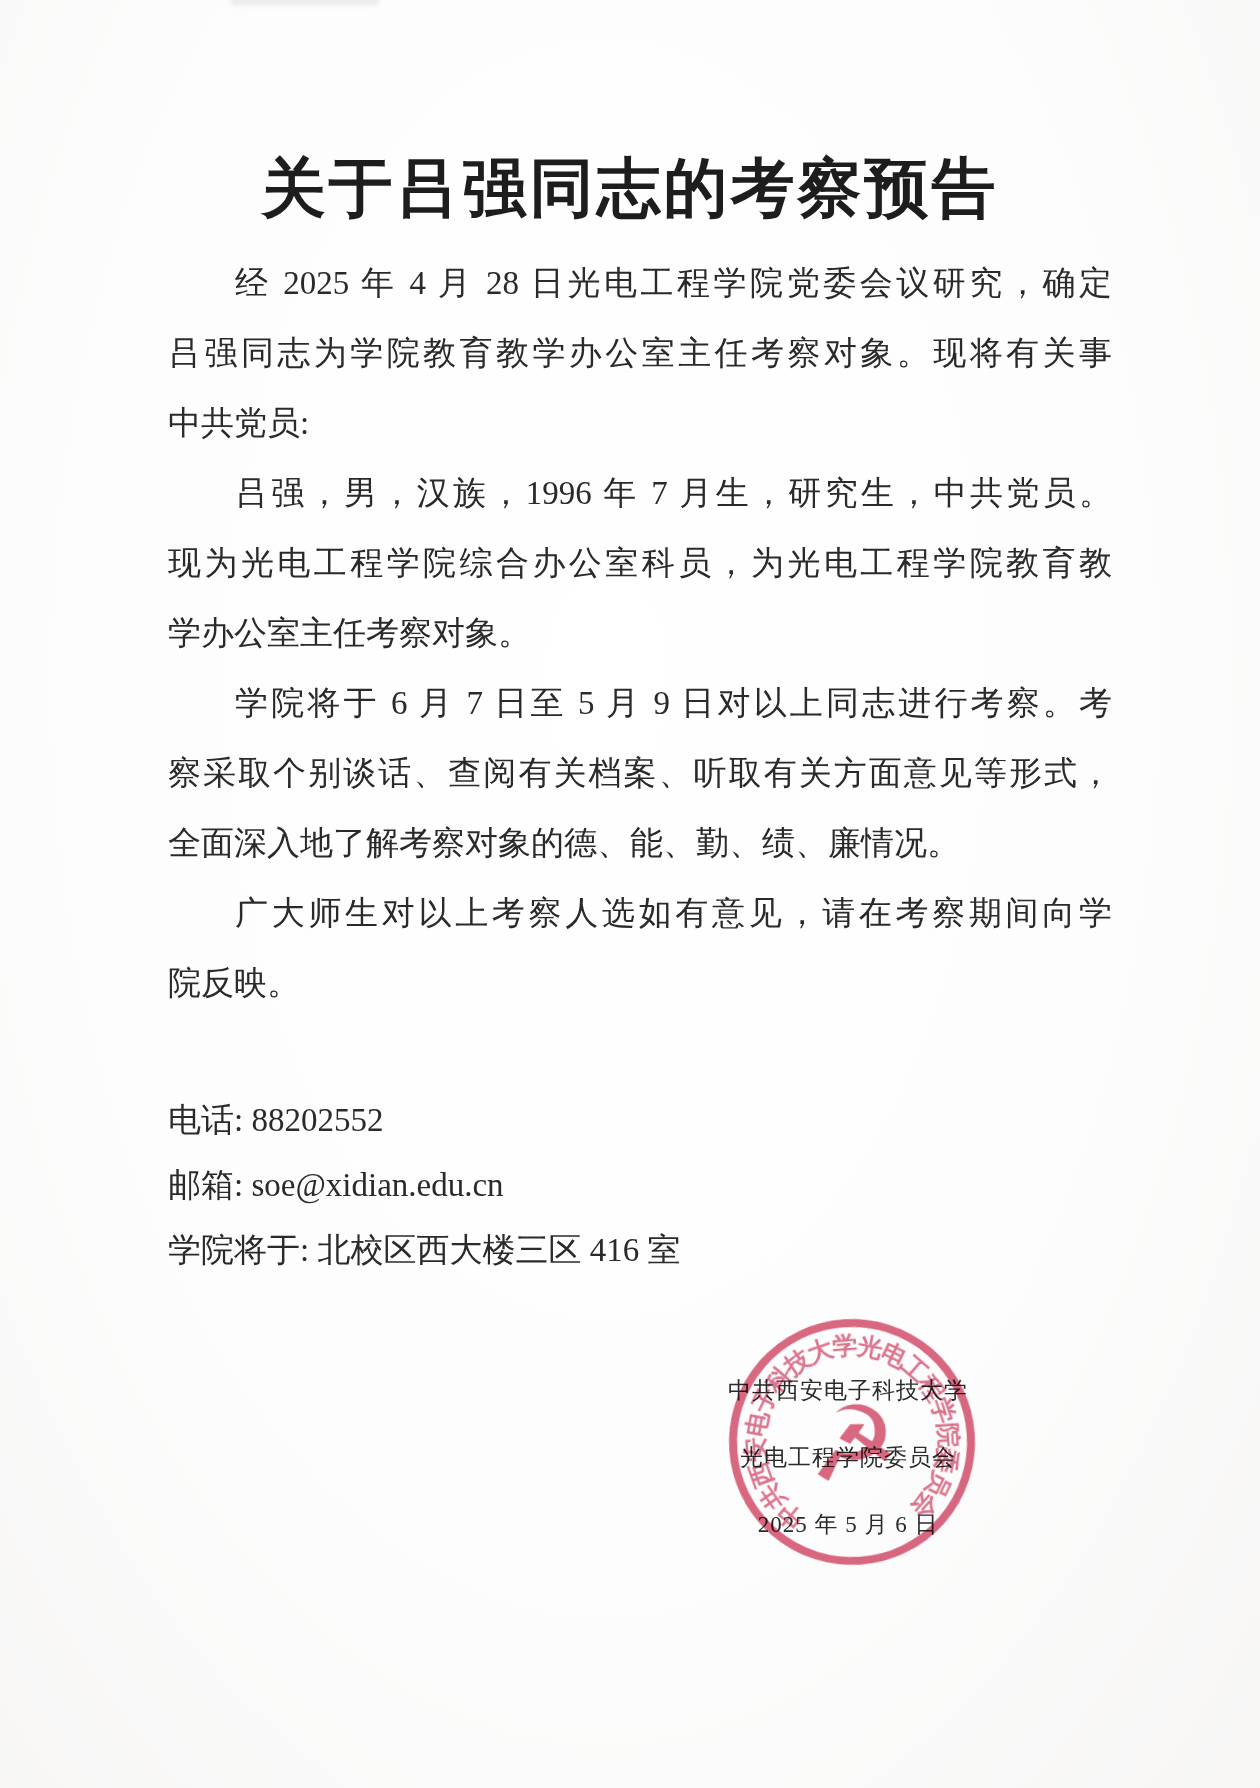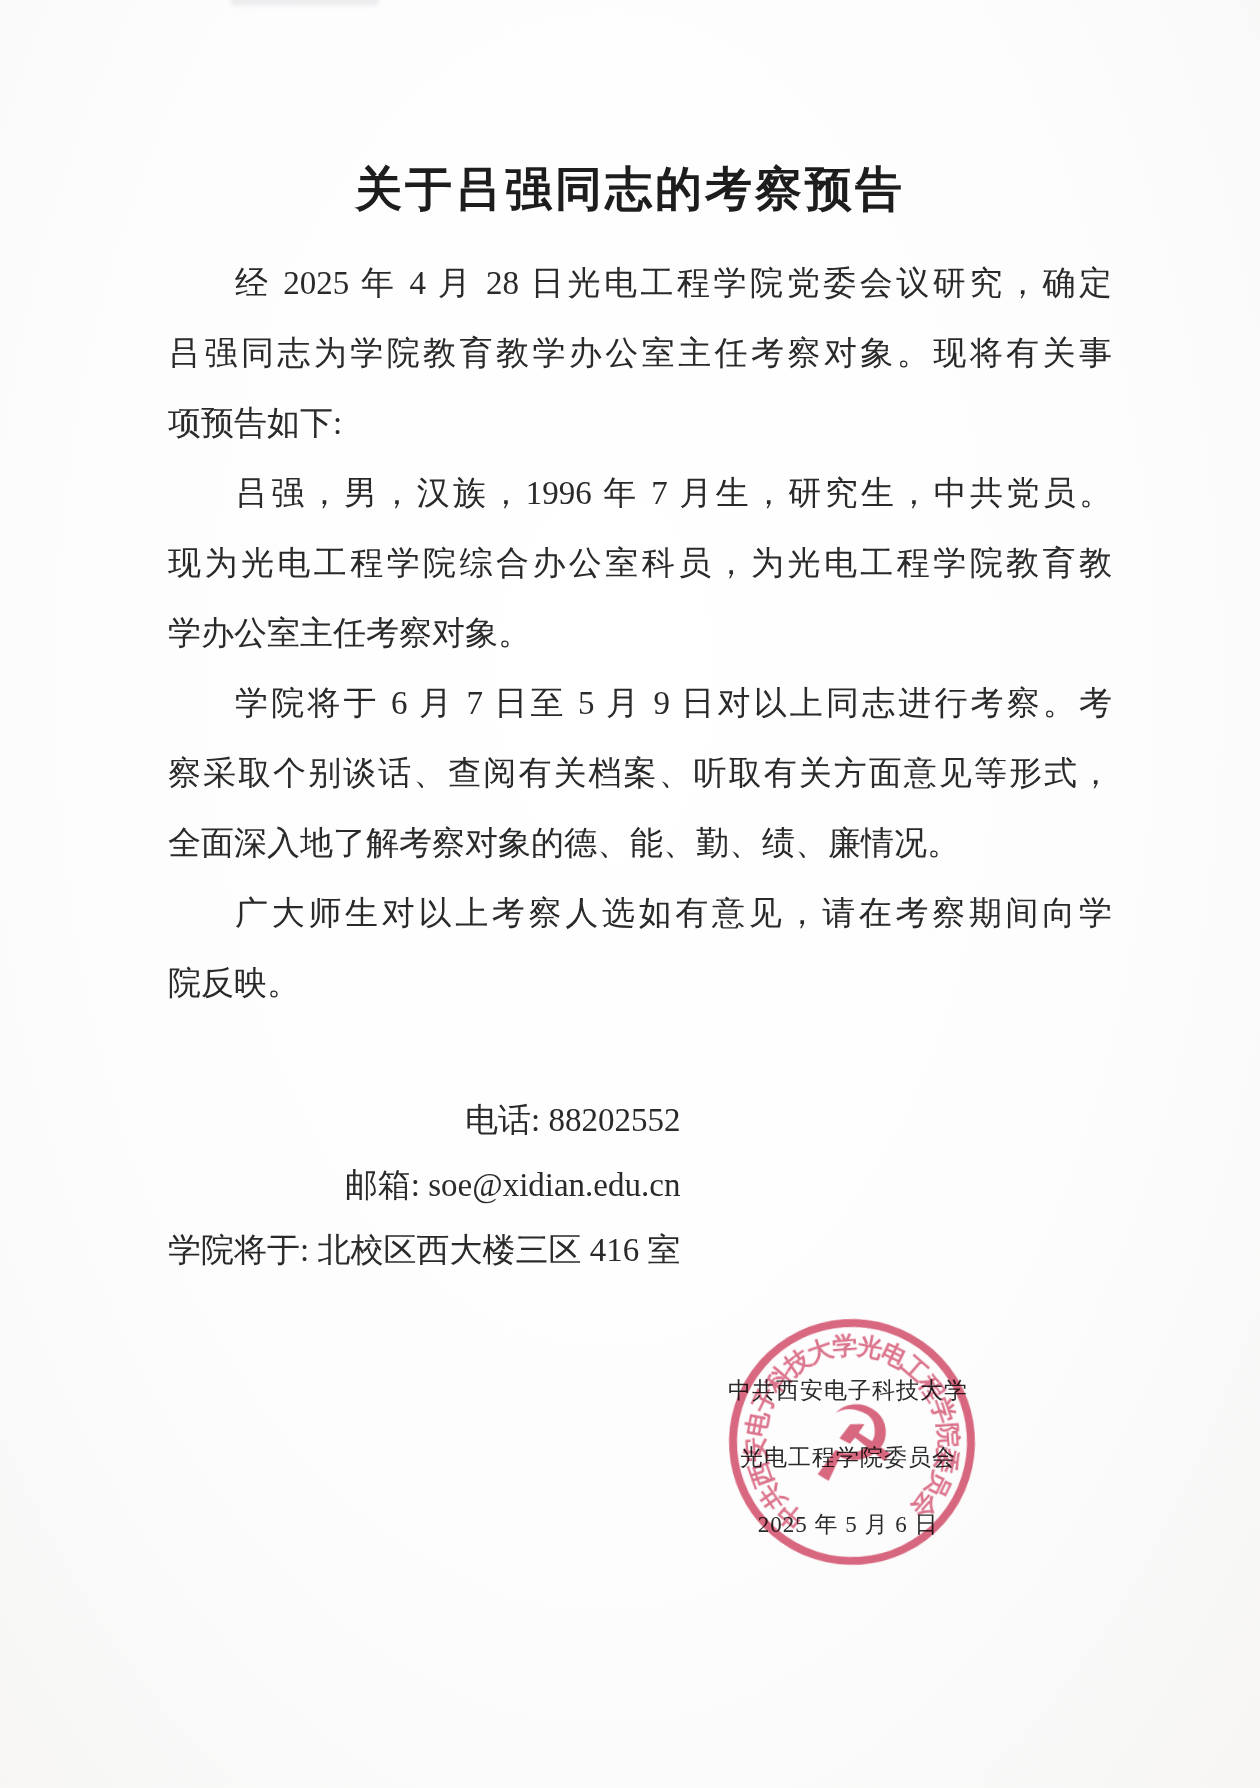--- a/index.html
+++ b/index.html
@@ -24,21 +24,21 @@
     border-radius: 6px;
     filter: blur(2px);
     opacity: .8;
   }
   .title {
     position: absolute;
     top: 158px; left: 0;
     width: 100%;
     margin: 0;
     text-align: center;
-    font-size: 47px;
+    font-size: 64px;
     line-height: 62px;
     font-weight: bold;
     letter-spacing: 3px;
     color: #1d1d1d;
   }
   .body-block {
     position: absolute;
     left: 168px; top: 248px;
     width: 944px;
     font-size: 33px;
@@ -58,21 +58,21 @@
     -moz-text-align-last: left;
     white-space: normal;
   }
   .ln.indent { text-indent: 67px; }
   .contact-block {
     position: absolute;
     left: 168px; top: 1088px;
     font-size: 33px;
     color: #2a2a2a;
   }
-  .contact-line { height: 65px; line-height: 65px; text-align: right; }
+  .contact-line { height: 65px; line-height: 65px; }
   .signature-block {
     position: absolute;
     left: 583px; top: 1357px;
     width: 530px;
     text-align: center;
     font-size: 23px;
     color: #2a2a2a;
   }
   .sig-line { height: 67px; line-height: 67px; letter-spacing: 1px; }
   .seal {
@@ -107,21 +107,21 @@
 <div class="page">
 
   <div class="scan-artifact"></div>
 
   <h1 class="title">关于吕强同志的考察预告</h1>
 
   <div class="body-block">
     <div>
       <div class="ln indent">经 2025 年 4 月 28 日光电工程学院党委会议研究，确定</div>
       <div class="ln">吕强同志为学院教育教学办公室主任考察对象。现将有关事</div>
-      <div class="ln end">项预告如下:</div>
+      <div class="ln end">中共党员:</div>
     </div>
     <div>
       <div class="ln indent">吕强，男，汉族，1996 年 7 月生，研究生，中共党员。</div>
       <div class="ln">现为光电工程学院综合办公室科员，为光电工程学院教育教</div>
       <div class="ln end">学办公室主任考察对象。</div>
     </div>
     <div>
       <div class="ln indent">学院将于 6 月 7 日至 5 月 9 日对以上同志进行考察。考</div>
       <div class="ln">察采取个别谈话、查阅有关档案、听取有关方面意见等形式，</div>
       <div class="ln end">全面深入地了解考察对象的德、能、勤、绩、廉情况。</div>

